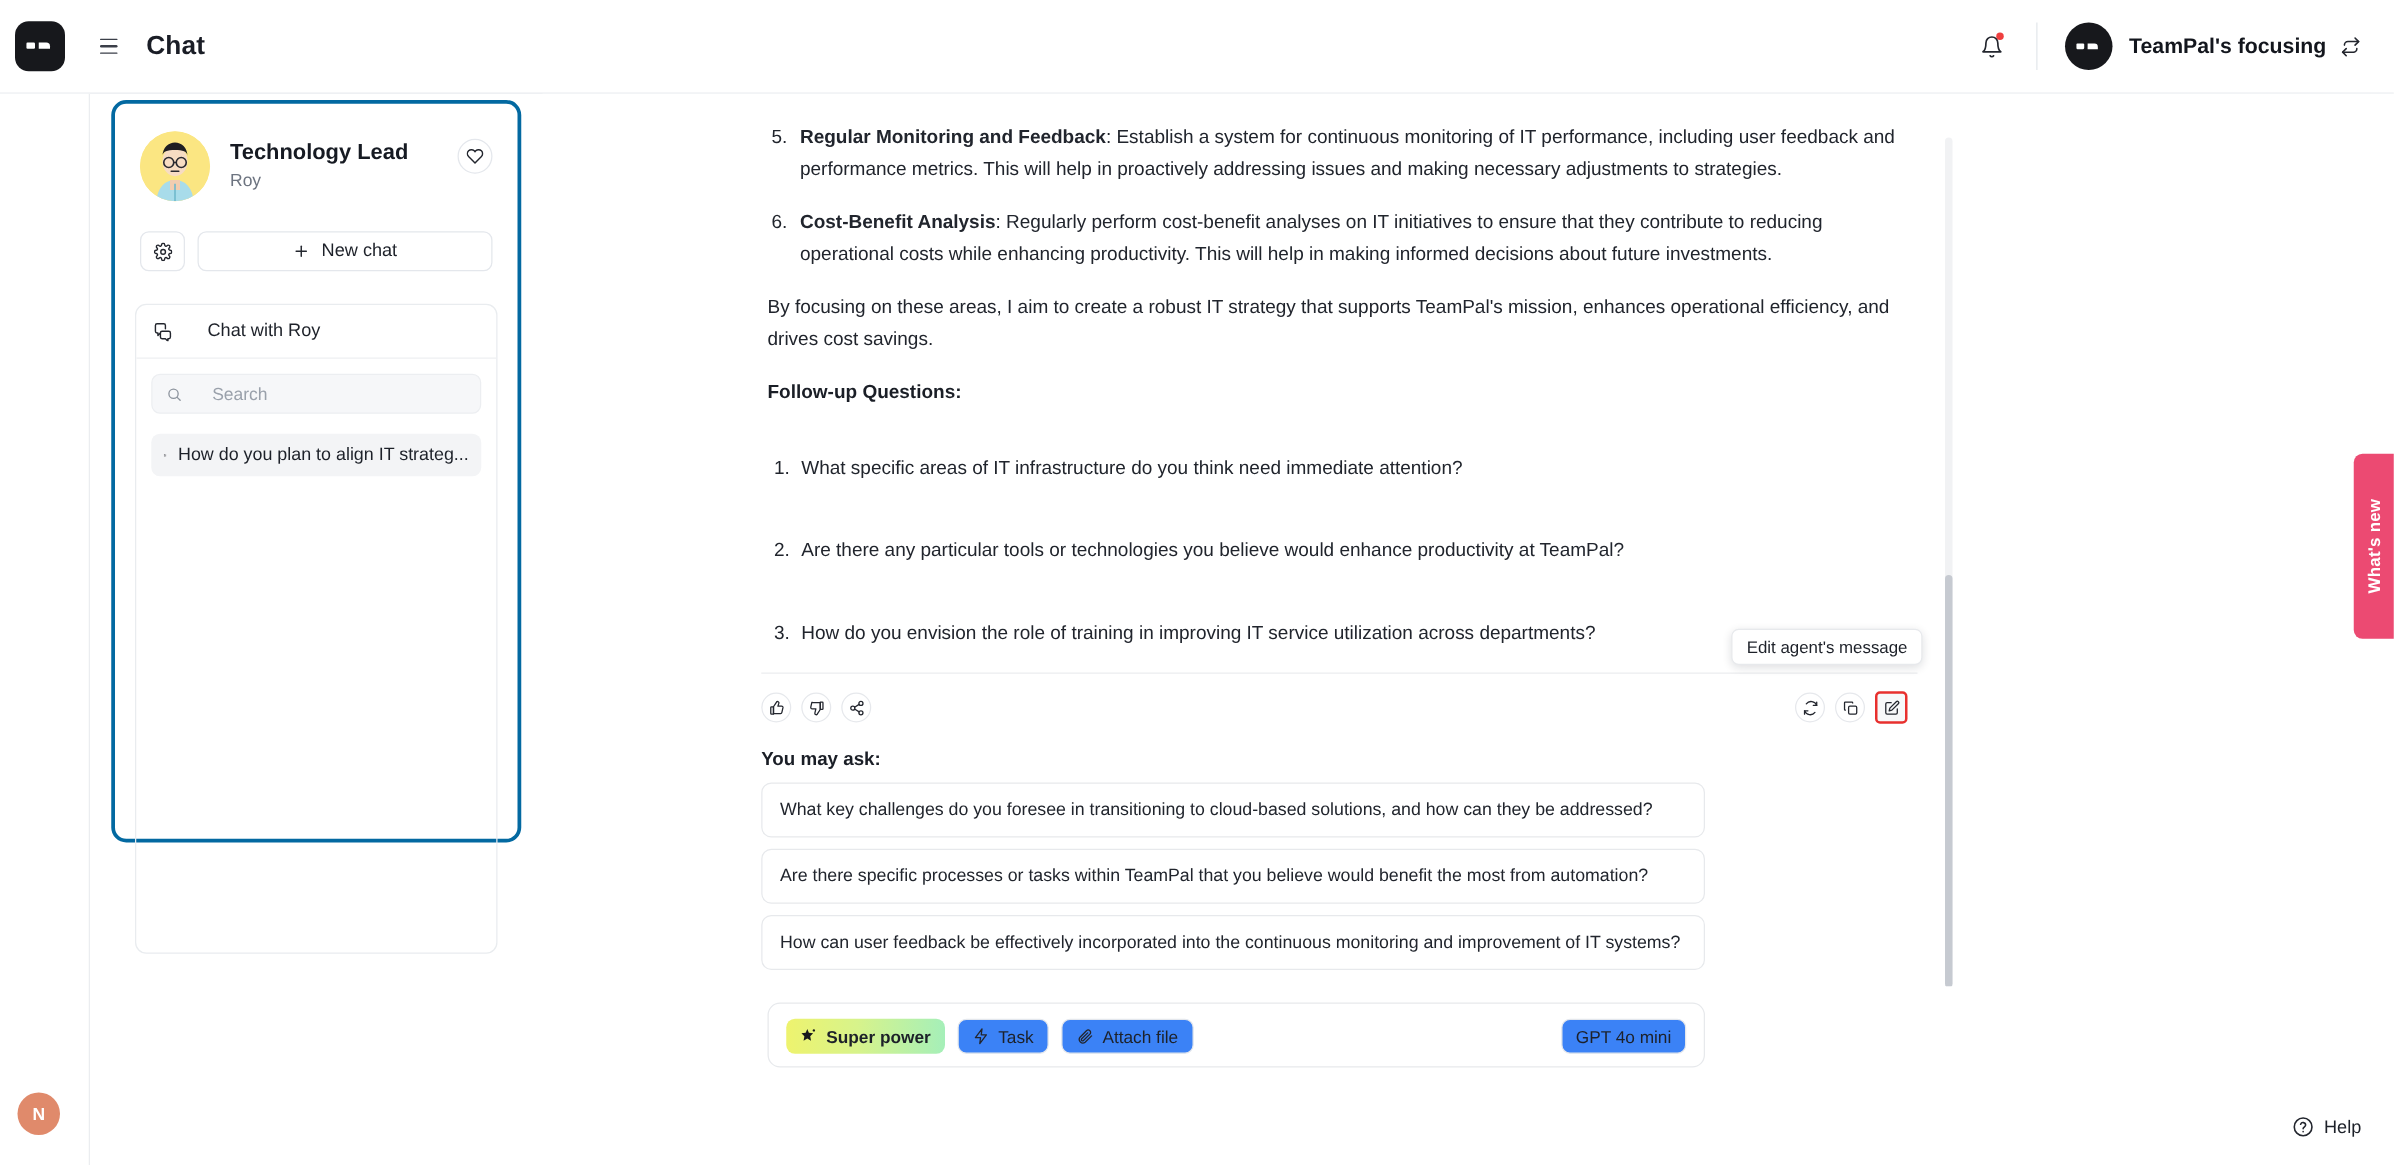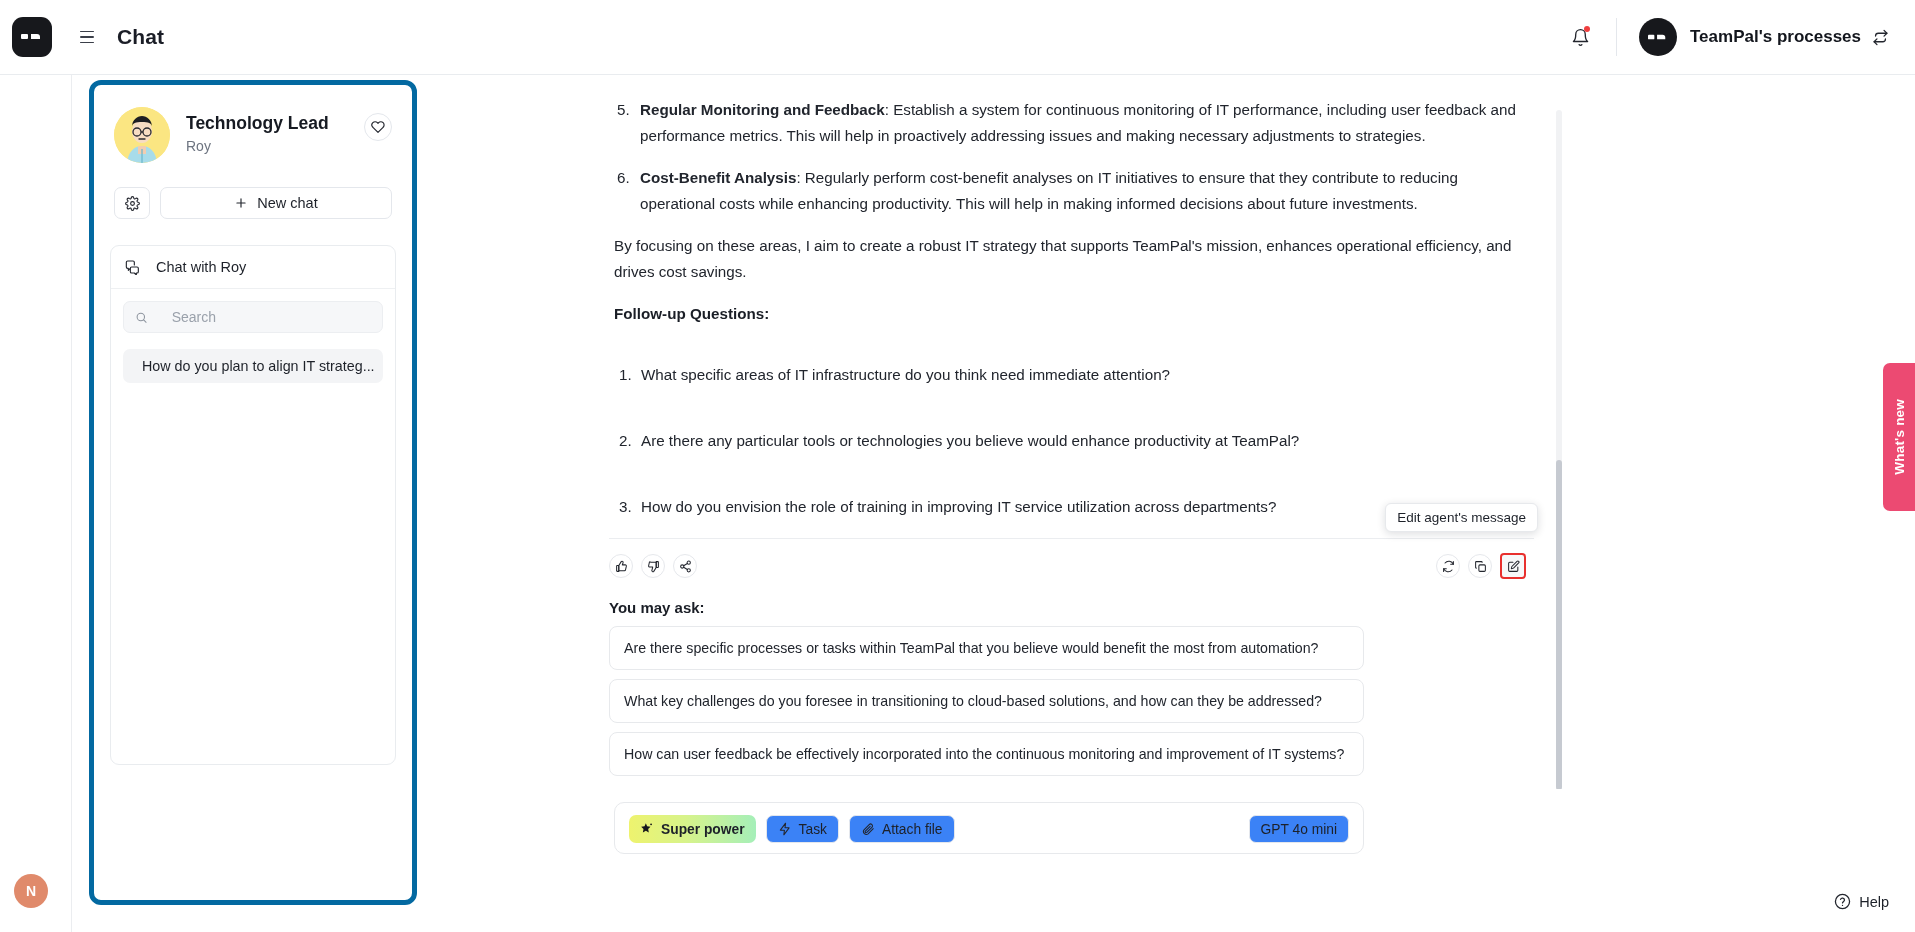--- a/index.html
+++ b/index.html
@@ -53,22 +53,22 @@
   }
   .rail-avatar {
     position:absolute; left: 14px; bottom: 24px;
     width: 34px; height: 34px; border-radius:50%;
     background:#e08a6b; color:#fff; font-size:14px; font-weight:700;
     display:flex; align-items:center; justify-content:center; cursor:pointer;
   }
 
   
   .sidebar {
-    position:absolute; top: 80px; left: 89px; width: 328px; height: 825px;
-    background:#fff; border:5px solid #0369a1; border-radius: 12px;
+    position:absolute; top: 80px; left: 89px; width: 328px; height: 594px;
+    background:#fff; border:3px solid #0369a1; border-radius: 12px;
   }
   .agent-head { display:flex; align-items:flex-start; padding: 22px 20px 0 20px; }
   .agent-avatar {
     width: 56px; height: 56px; border-radius: 50%; overflow:hidden; flex:none;
     background:#fbe682;
   }
   .agent-meta { margin-left: 16px; padding-top: 6px; flex:1; }
   .agent-name { font-size: 17.5px; font-weight: 700; color:#161a22; }
   .agent-role { font-size: 14px; color:#6d7480; margin-top: 4px; }
   .fav-btn {
@@ -84,21 +84,21 @@
   .newchat-btn {
     flex:1; height: 32px; border:1px solid #e4e7ec; border-radius: 7px; background:#fff;
     display:flex; align-items:center; justify-content:center; gap: 9px; cursor:pointer;
     font-size: 14.5px; color:#1d2franken; color:#1d2129; font-weight:400;
   }
   .chatlist {
     margin: 26px 16px 0 16px; border:1px solid #e9ecef; border-radius: 9px;
     height: 520px; overflow:hidden;
   }
   .chatlist-head {
-    display:flex; gap: 15px; padding: 13px 14px;
+    display:flex; gap: 27px; padding: 13px 14px;
     font-size: 14.5px; color:#1d2129; border-bottom:1px solid #eef0f2;
   }
   .search-wrap { padding: 12px 12px 0 12px; }
   .search-box {
     display:flex; align-items:center; gap:24px; height: 32px;
     background:#f6f7f9; border:1px solid #eceef1; border-radius:7px; padding: 0 11px;
   }
   .search-box input {
     border:none; outline:none; background:transparent; width:100%;
     font-family:"Liberation Sans", sans-serif; font-size: 14px; color:#1d2129;
@@ -237,21 +237,21 @@
       </svg>
       <span class="bell-dot"></span>
     </div>
     <div class="topbar-divider"></div>
     <div class="ws-avatar">
       <svg width="20" height="11" viewBox="0 0 22 12">
         <rect x="0" y="3" width="7" height="5" rx="1" fill="#fff"></rect>
         <path d="M10 3h6a3 3 0 0 1 3 3v2h-9z" fill="#fff"></path>
       </svg>
     </div>
-    <div class="ws-name">TeamPal's processes</div>
+    <div class="ws-name">TeamPal's focusing</div>
     <div class="ws-switch">
       <svg width="17" height="17" viewBox="0 0 24 24" fill="none" stroke="#23262e" stroke-width="1.8" stroke-linecap="round" stroke-linejoin="round">
         <polyline points="17 2 21 6 17 10"></polyline>
           <path d="M21 6H9a4 4 0 0 0-4 4"></path>
         <polyline points="7 22 3 18 7 14"></polyline>
           <path d="M3 18h12a4 4 0 0 0 4-4"></path>
       </svg>
     </div>
   </div>
 </div>
@@ -398,22 +398,22 @@
             <path d="M11 4H5a2 2 0 0 0-2 2v13a2 2 0 0 0 2 2h13a2 2 0 0 0 2-2v-6"></path>
             <path d="M18.5 2.5a2.1 2.1 0 0 1 3 3L12 15l-4 1 1-4z"></path>
           </svg>
         </div>
         <div class="tooltip">Edit agent's message</div>
       </div>
     </div>
 
     <div class="mayask-title">You may ask:</div>
     <div class="suggestions">
+      <div class="sugg">What key challenges do you foresee in transitioning to cloud-based solutions, and how can they be addressed?</div>
       <div class="sugg">Are there specific processes or tasks within TeamPal that you believe would benefit the most from automation?</div>
-      <div class="sugg">What key challenges do you foresee in transitioning to cloud-based solutions, and how can they be addressed?</div>
       <div class="sugg">How can user feedback be effectively incorporated into the continuous monitoring and improvement of IT systems?</div>
     </div>
 
     <div class="vscroll">
       <div class="vthumb"></div>
     </div>
   </div>
 
   <div class="composer">
     <div class="comp-toolbar">

